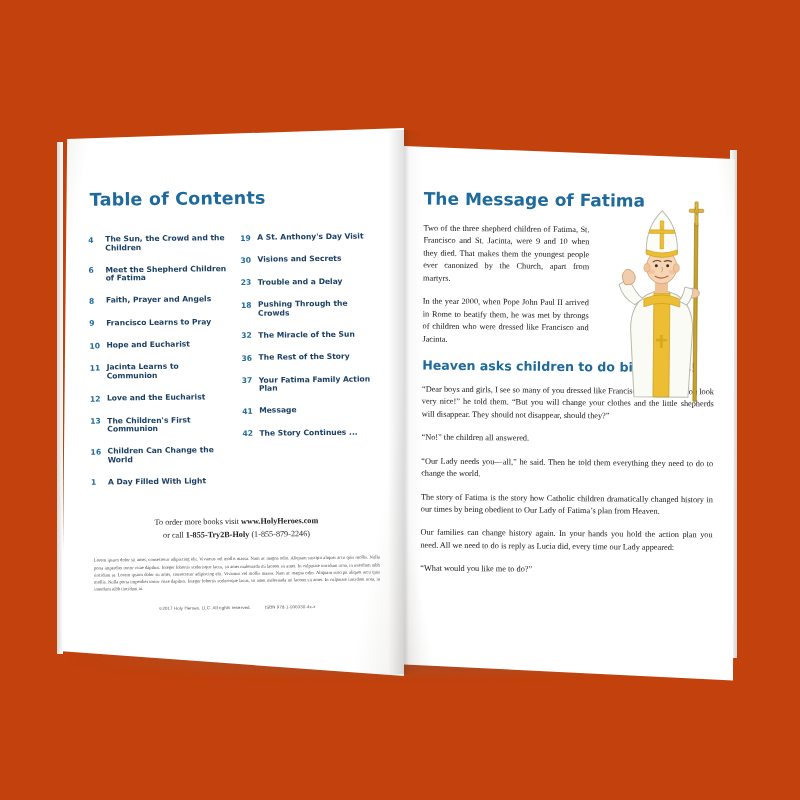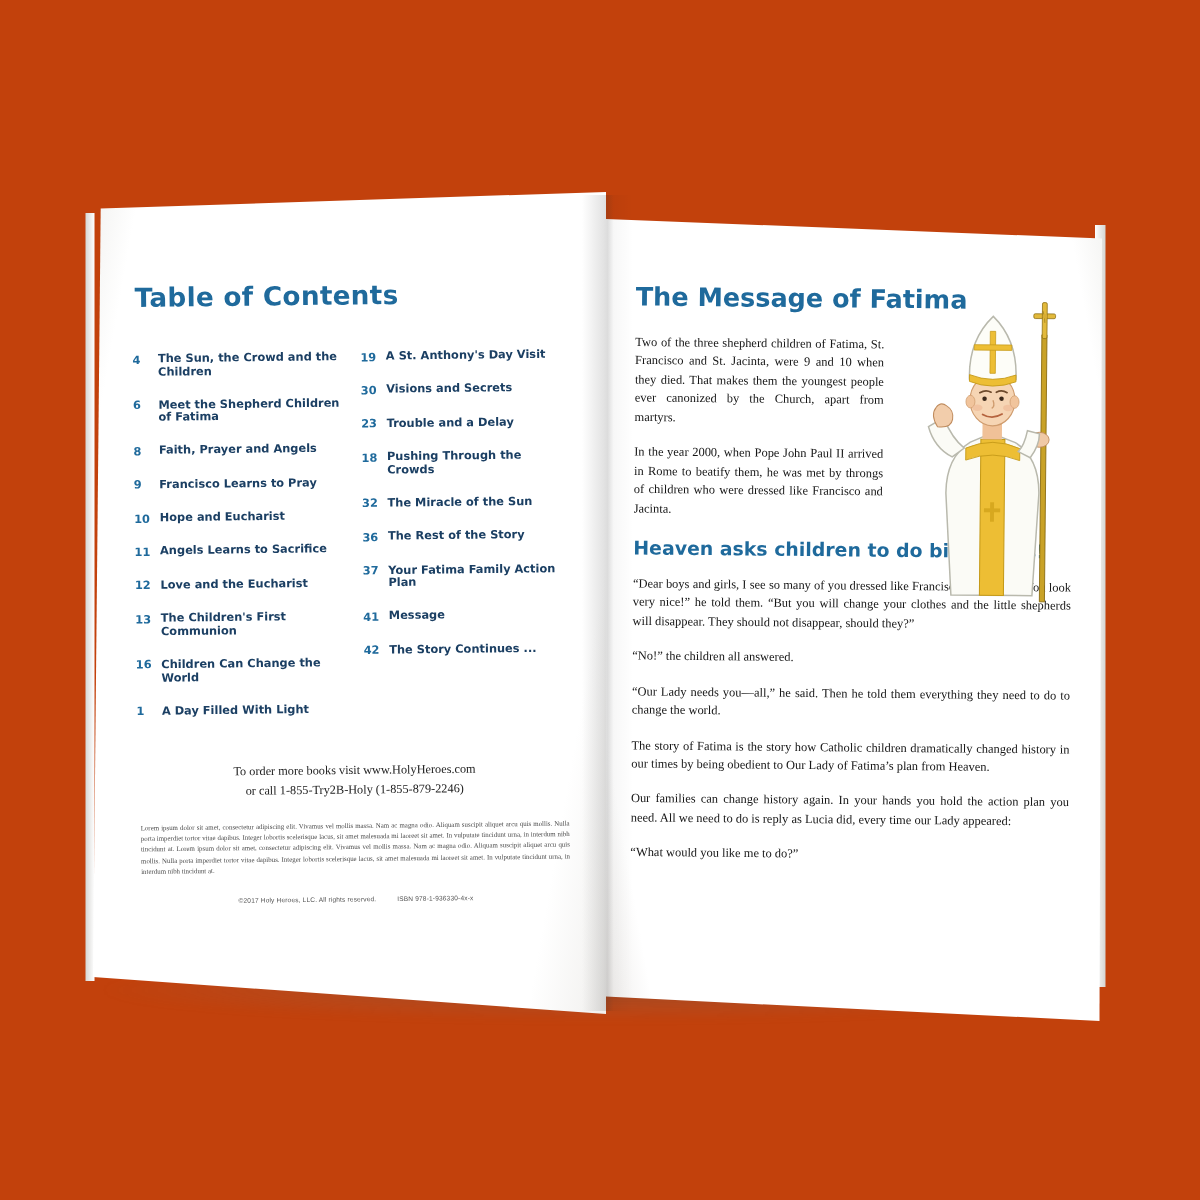--- a/index.html
+++ b/index.html
@@ -141,21 +141,21 @@
   }
   .order-block {
     margin-top: 16px;
     text-align: center;
     color: #222;
     font-size: 8.2px;
     line-height: 1.6;
     font-family: "Liberation Serif", serif;
   }
   .order-block .bold {
-    font-weight: normal;
+    font-weight: bold;
   }
   .fineprint {
     margin-top: 14px;
     color: #4a4a4a;
     font-size: 4.6px;
     line-height: 1.55;
     text-align: justify;
     padding: 0 2px;
     font-family: "Liberation Serif", serif;
   }
@@ -256,21 +256,21 @@
             <div class="toc-row">
               <span class="toc-num">9</span>
               <span class="toc-label">Francisco Learns to Pray</span>
             </div>
             <div class="toc-row">
               <span class="toc-num">10</span>
               <span class="toc-label">Hope and Eucharist</span>
             </div>
             <div class="toc-row">
               <span class="toc-num">11</span>
-              <span class="toc-label">Angels Learns to Sacrifice</span>
+              <span class="toc-label">Jacinta Learns to Communion</span>
             </div>
             <div class="toc-row">
               <span class="toc-num">12</span>
               <span class="toc-label">Love and the Eucharist</span>
             </div>
             <div class="toc-row">
               <span class="toc-num">13</span>
               <span class="toc-label">The Children's First Communion</span>
             </div>
             <div class="toc-row">

